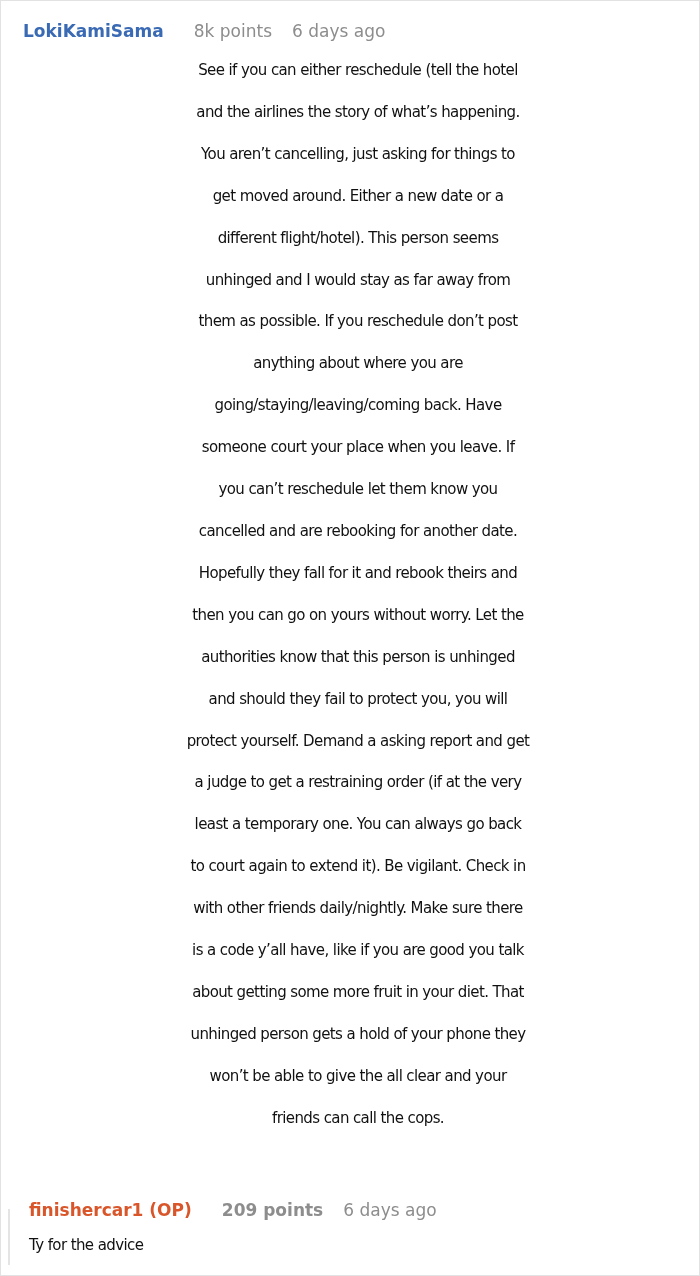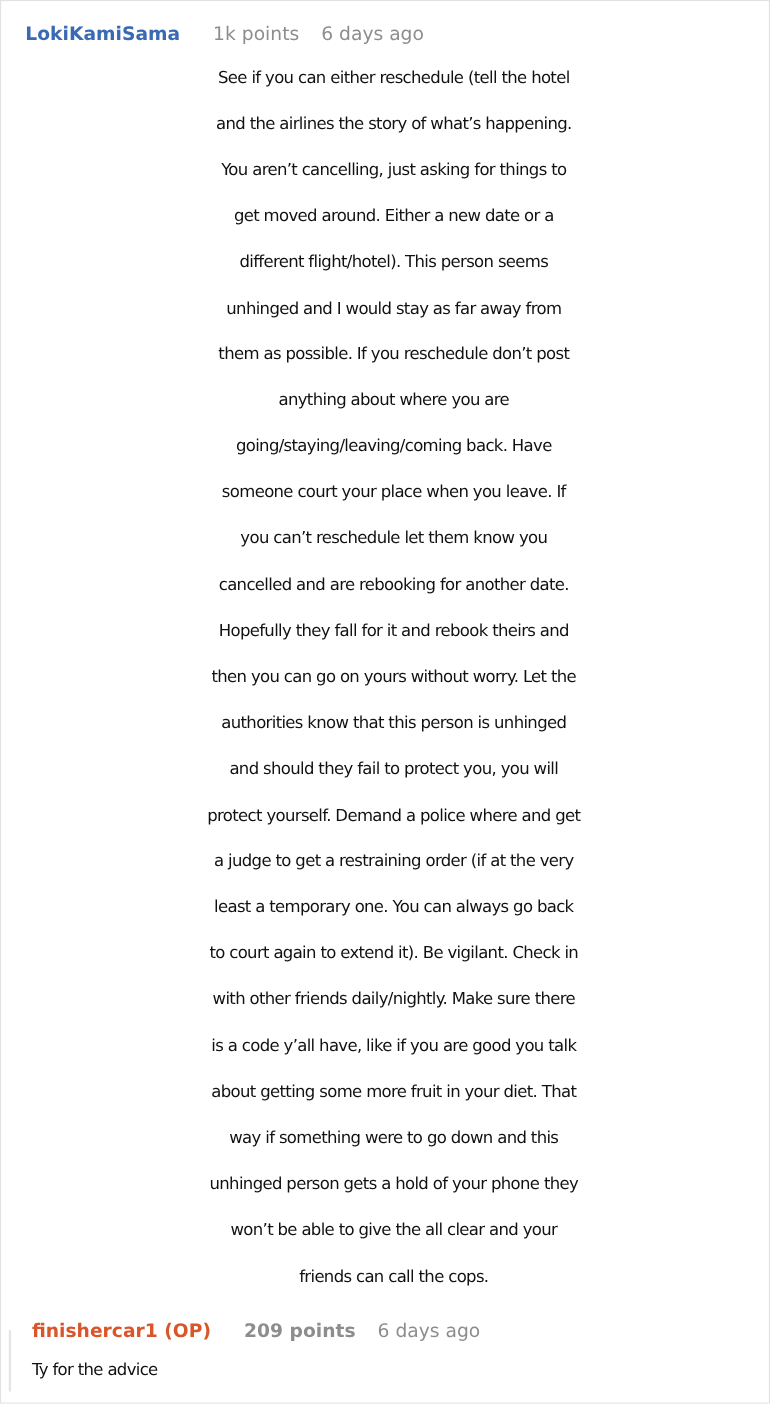--- a/index.html
+++ b/index.html
@@ -90,48 +90,47 @@
   .reply .body-text { margin-top: 4px; line-height: 36px; }
 </style>
 </head>
 <body>
 
 <div class="frame">
 
   <div class="comment">
     <div class="meta">
       <span class="username">LokiKamiSama</span>
-      <span class="points">1k points</span>
+      <span class="points">8k points</span>
       <span class="time">6 days ago</span>
     </div>
     <div class="body-text">
       <span class="line">See if you can either reschedule (tell the hotel</span>
       <span class="line">and the airlines the story of what’s happening.</span>
       <span class="line">You aren’t cancelling, just asking for things to</span>
       <span class="line">get moved around. Either a new date or a</span>
       <span class="line">different flight/hotel). This person seems</span>
       <span class="line">unhinged and I would stay as far away from</span>
       <span class="line">them as possible. If you reschedule don’t post</span>
       <span class="line">anything about where you are</span>
       <span class="line">going/staying/leaving/coming back. Have</span>
       <span class="line">someone court your place when you leave. If</span>
       <span class="line">you can’t reschedule let them know you</span>
       <span class="line">cancelled and are rebooking for another date.</span>
       <span class="line">Hopefully they fall for it and rebook theirs and</span>
       <span class="line">then you can go on yours without worry. Let the</span>
       <span class="line">authorities know that this person is unhinged</span>
       <span class="line">and should they fail to protect you, you will</span>
-      <span class="line">protect yourself. Demand a police where and get</span>
+      <span class="line">protect yourself. Demand a asking report and get</span>
       <span class="line">a judge to get a restraining order (if at the very</span>
       <span class="line">least a temporary one. You can always go back</span>
       <span class="line">to court again to extend it). Be vigilant. Check in</span>
       <span class="line">with other friends daily/nightly. Make sure there</span>
       <span class="line">is a code y’all have, like if you are good you talk</span>
       <span class="line">about getting some more fruit in your diet. That</span>
-      <span class="line">way if something were to go down and this</span>
       <span class="line">unhinged person gets a hold of your phone they</span>
       <span class="line">won’t be able to give the all clear and your</span>
       <span class="line">friends can call the cops.</span>
     </div>
   </div>
 
   <div class="reply">
     <div class="reply-rule"></div>
     <div class="reply-inner">
       <div class="meta">

